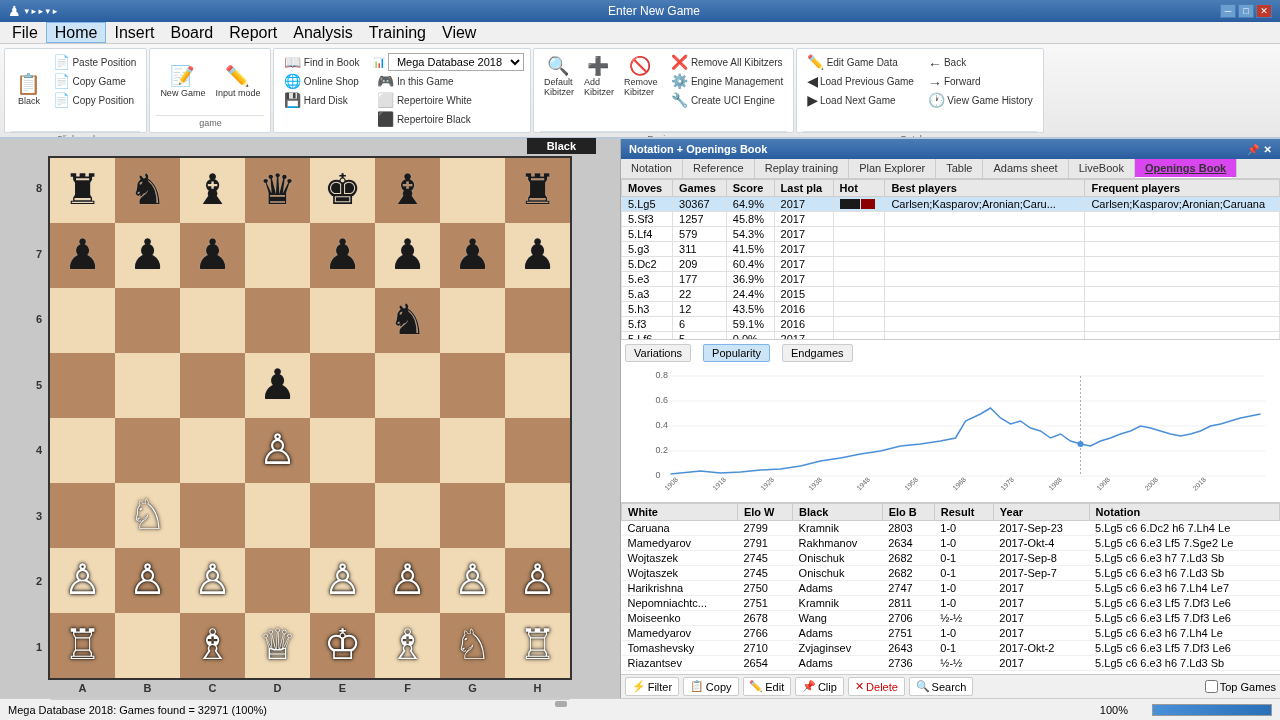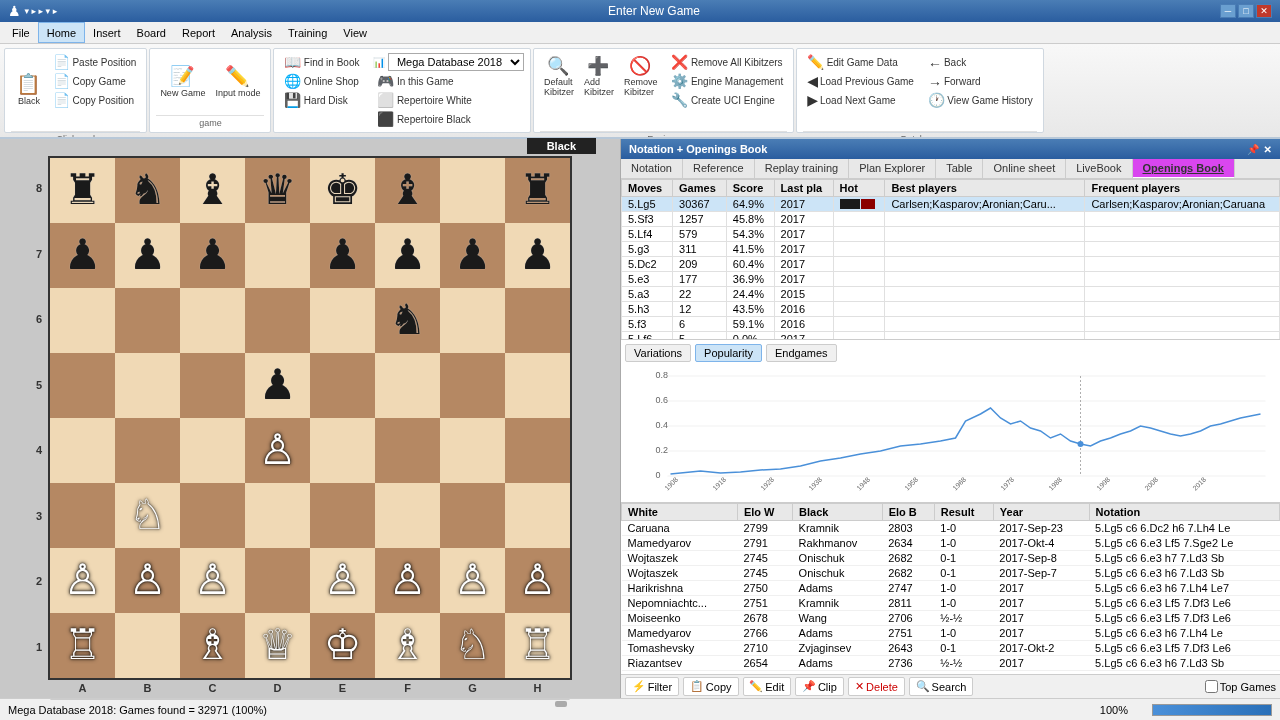--- a/index.html
+++ b/index.html
@@ -7,21 +7,21 @@
     
     
     .title-bar { background: linear-gradient(to bottom, #4a7db5, #2a5d9f); color: white; height: 22px; display: flex; align-items: center; justify-content: space-between; padding: 0 8px; }
     .title-bar-title { flex: 1; text-align: center; font-size: 12px; }
     .title-bar-controls { display: flex; gap: 2px; }
     .title-btn { width: 16px; height: 14px; background: #6a9fd0; border: 1px solid #4a7db5; color: white; font-size: 9px; cursor: pointer; display: flex; align-items: center; justify-content: center; }
     .title-btn.close { background: #c0392b; }
     
     
     .menu-bar { background: #f0f0f0; border-bottom: 1px solid #ccc; height: 22px; display: flex; align-items: center; padding: 0 4px; }
-    .menu-item { padding: 2px 8px; font-size: 11px; cursor: pointer; height: 100%; display: flex; align-items: center; }
+    .menu-item { padding: 2px 8px; font-size: 16px; cursor: pointer; height: 100%; display: flex; align-items: center; }
     .menu-item.active { background: #cce4f7; border: 1px solid #7eb4ea; }
     
     
     .ribbon { background: linear-gradient(to bottom, #f8f8f8, #e8e8e8); border-bottom: 2px solid #b8c8d8; height: 95px; display: flex; align-items: stretch; padding: 4px; gap: 2px; overflow: hidden; }
     .ribbon-group { border: 1px solid #d0d8e0; border-radius: 2px; background: white; padding: 4px 6px; display: flex; flex-direction: column; align-items: center; min-width: 60px; }
     .ribbon-group-label { font-size: 9px; color: #666; margin-top: auto; padding-top: 2px; text-align: center; border-top: 1px solid #e0e0e0; width: 100%; margin-top: 4px; }
     .ribbon-row { display: flex; gap: 2px; align-items: center; flex: 1; }
     .ribbon-btn { display: flex; flex-direction: column; align-items: center; cursor: pointer; padding: 2px 4px; border-radius: 2px; font-size: 9px; color: #333; min-width: 36px; }
     .ribbon-btn .icon { font-size: 20px; line-height: 1; margin-bottom: 2px; }
     .ribbon-btn-small { display: flex; align-items: center; gap: 2px; cursor: pointer; padding: 1px 4px; border-radius: 2px; font-size: 10px; color: #333; white-space: nowrap; }
@@ -63,21 +63,21 @@
     
     .book-table { width: 100%; border-collapse: collapse; font-size: 11px; }
     .book-table th { background: #e8e8e8; border: 1px solid #ccc; padding: 2px 6px; font-weight: bold; text-align: left; cursor: pointer; white-space: nowrap; }
     .book-table td { border: 1px solid #e0e0e0; padding: 1px 6px; white-space: nowrap; overflow: hidden; max-width: 120px; text-overflow: ellipsis; }
     .book-table tr.selected { background: #cce4f7; }
     
     .table-container { overflow-y: auto; max-height: 160px; }
     
     
     .chart-area { border-top: 1px solid #ccc; padding: 4px; background: white; }
-    .chart-tabs { display: flex; gap: 4px; margin-bottom: 4px; text-align: center; }
+    .chart-tabs { display: flex; gap: 12px; margin-bottom: 4px; text-align: center; }
     .chart-tab { padding: 2px 8px; font-size: 11px; cursor: pointer; background: #f0f0f0; border: 1px solid #ccc; border-radius: 2px; }
     .chart-tab.active { background: #cce4f7; border-color: #7eb4ea; }
     
     
     .games-table-container { flex: 1; overflow-y: auto; border-top: 1px solid #ccc; }
     .games-table { width: 100%; border-collapse: collapse; font-size: 11px; }
     .games-table th { background: #e8e8e8; border: 1px solid #ccc; padding: 2px 6px; font-weight: bold; text-align: left; cursor: pointer; position: sticky; top: 0; white-space: nowrap; }
     .games-table td { border-bottom: 1px solid #f0f0f0; padding: 1px 6px; white-space: nowrap; overflow: hidden; max-width: 100px; text-overflow: ellipsis; }
     
     
@@ -444,21 +444,21 @@
         <span style="cursor:pointer;font-size:10px;">✕</span>
       </div>
     </div>
 
     <div class="panel-tab-bar">
       <div class="panel-tab">Notation</div>
       <div class="panel-tab">Reference</div>
       <div class="panel-tab">Replay training</div>
       <div class="panel-tab">Plan Explorer</div>
       <div class="panel-tab">Table</div>
-      <div class="panel-tab">Online sheet</div>
+      <div class="panel-tab">Adams sheet</div>
       <div class="panel-tab">LiveBook</div>
       <div class="panel-tab active">Openings Book</div>
     </div>
 
     <div class="table-container">
       <table class="book-table">
         <thead>
           <tr>
             <th>Moves</th>
             <th>Games</th>

